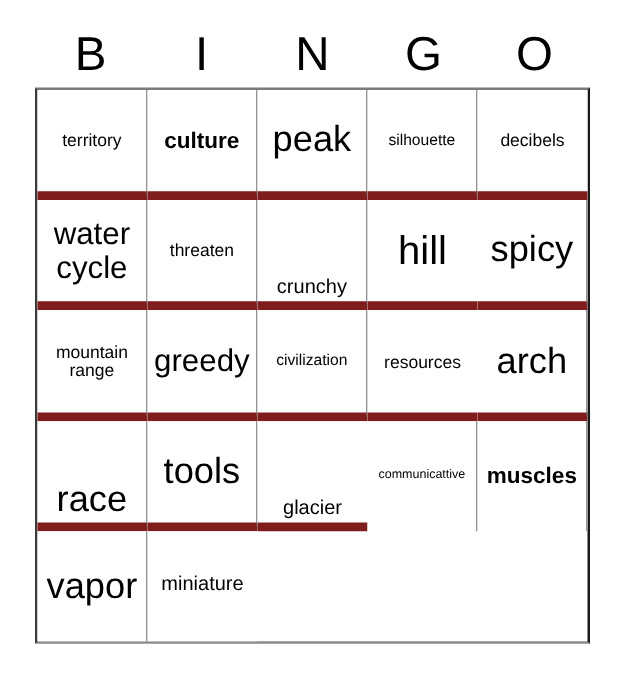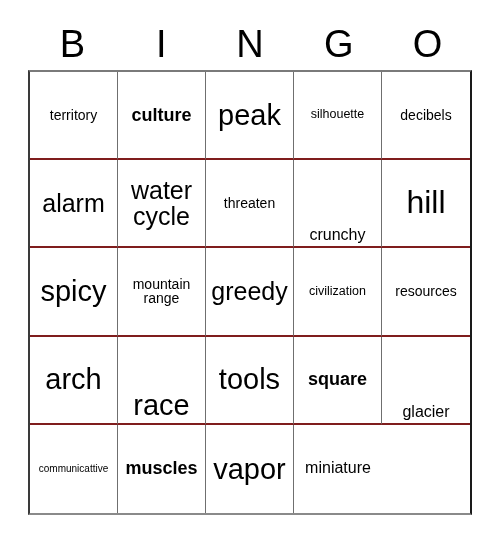--- a/index.html
+++ b/index.html
@@ -58,21 +58,21 @@
     border-right: 2px solid #1a1a1a;
     border-bottom: 2px solid #8a8a8a;
     box-sizing: border-box;
     background: #ffffff;
   }
 
   .cell {
     position: relative;
     box-sizing: border-box;
     border-right: 1px solid #6f6f6f;
-    border-bottom: 2px solid #7f1d1d;
+    border-bottom: 7px solid #7f1d1d;
     display: flex;
     align-items: center;
     justify-content: center;
     text-align: center;
     padding: 2px 3px;
     overflow: hidden;
     background: #ffffff;
   }
   .cell.col-last { border-right: none; }
   .cell.row-last { border-bottom: none; }
@@ -124,23 +124,20 @@
       <div class="cell va-center">
         <span class="cell-text fs-xxl">peak</span>
       </div>
       <div class="cell va-center">
         <span class="cell-text fs-xs">silhouette</span>
       </div>
       <div class="cell va-center col-last">
         <span class="cell-text fs-s">decibels</span>
       </div>
       <div class="cell va-center">
-        <span class="cell-text fs-xl">alarm</span>
-      </div>
-      <div class="cell va-center">
         <span class="cell-text fs-xl">water cycle</span>
       </div>
       <div class="cell va-center">
         <span class="cell-text fs-s">threaten</span>
       </div>
       <div class="cell va-upper">
         <span class="cell-text fs-m">crunchy</span>
       </div>
       <div class="cell va-center col-last">
         <span class="cell-text fs-xxxl">hill</span>
@@ -162,23 +159,20 @@
       </div>
       <div class="cell va-center">
         <span class="cell-text fs-xxl">arch</span>
       </div>
       <div class="cell va-upper">
         <span class="cell-text fs-xxl">race</span>
       </div>
       <div class="cell va-center">
         <span class="cell-text fs-xxl">tools</span>
       </div>
-      <div class="cell va-center">
-        <span class="cell-text fs-ml">square</span>
-      </div>
       <div class="cell va-upper col-last">
         <span class="cell-text fs-l">glacier</span>
       </div>
       <div class="cell va-center row-last">
         <span class="cell-text fs-xxs">communicattive</span>
       </div>
       <div class="cell va-center row-last">
         <span class="cell-text fs-ml">muscles</span>
       </div>
       <div class="cell va-center row-last">

